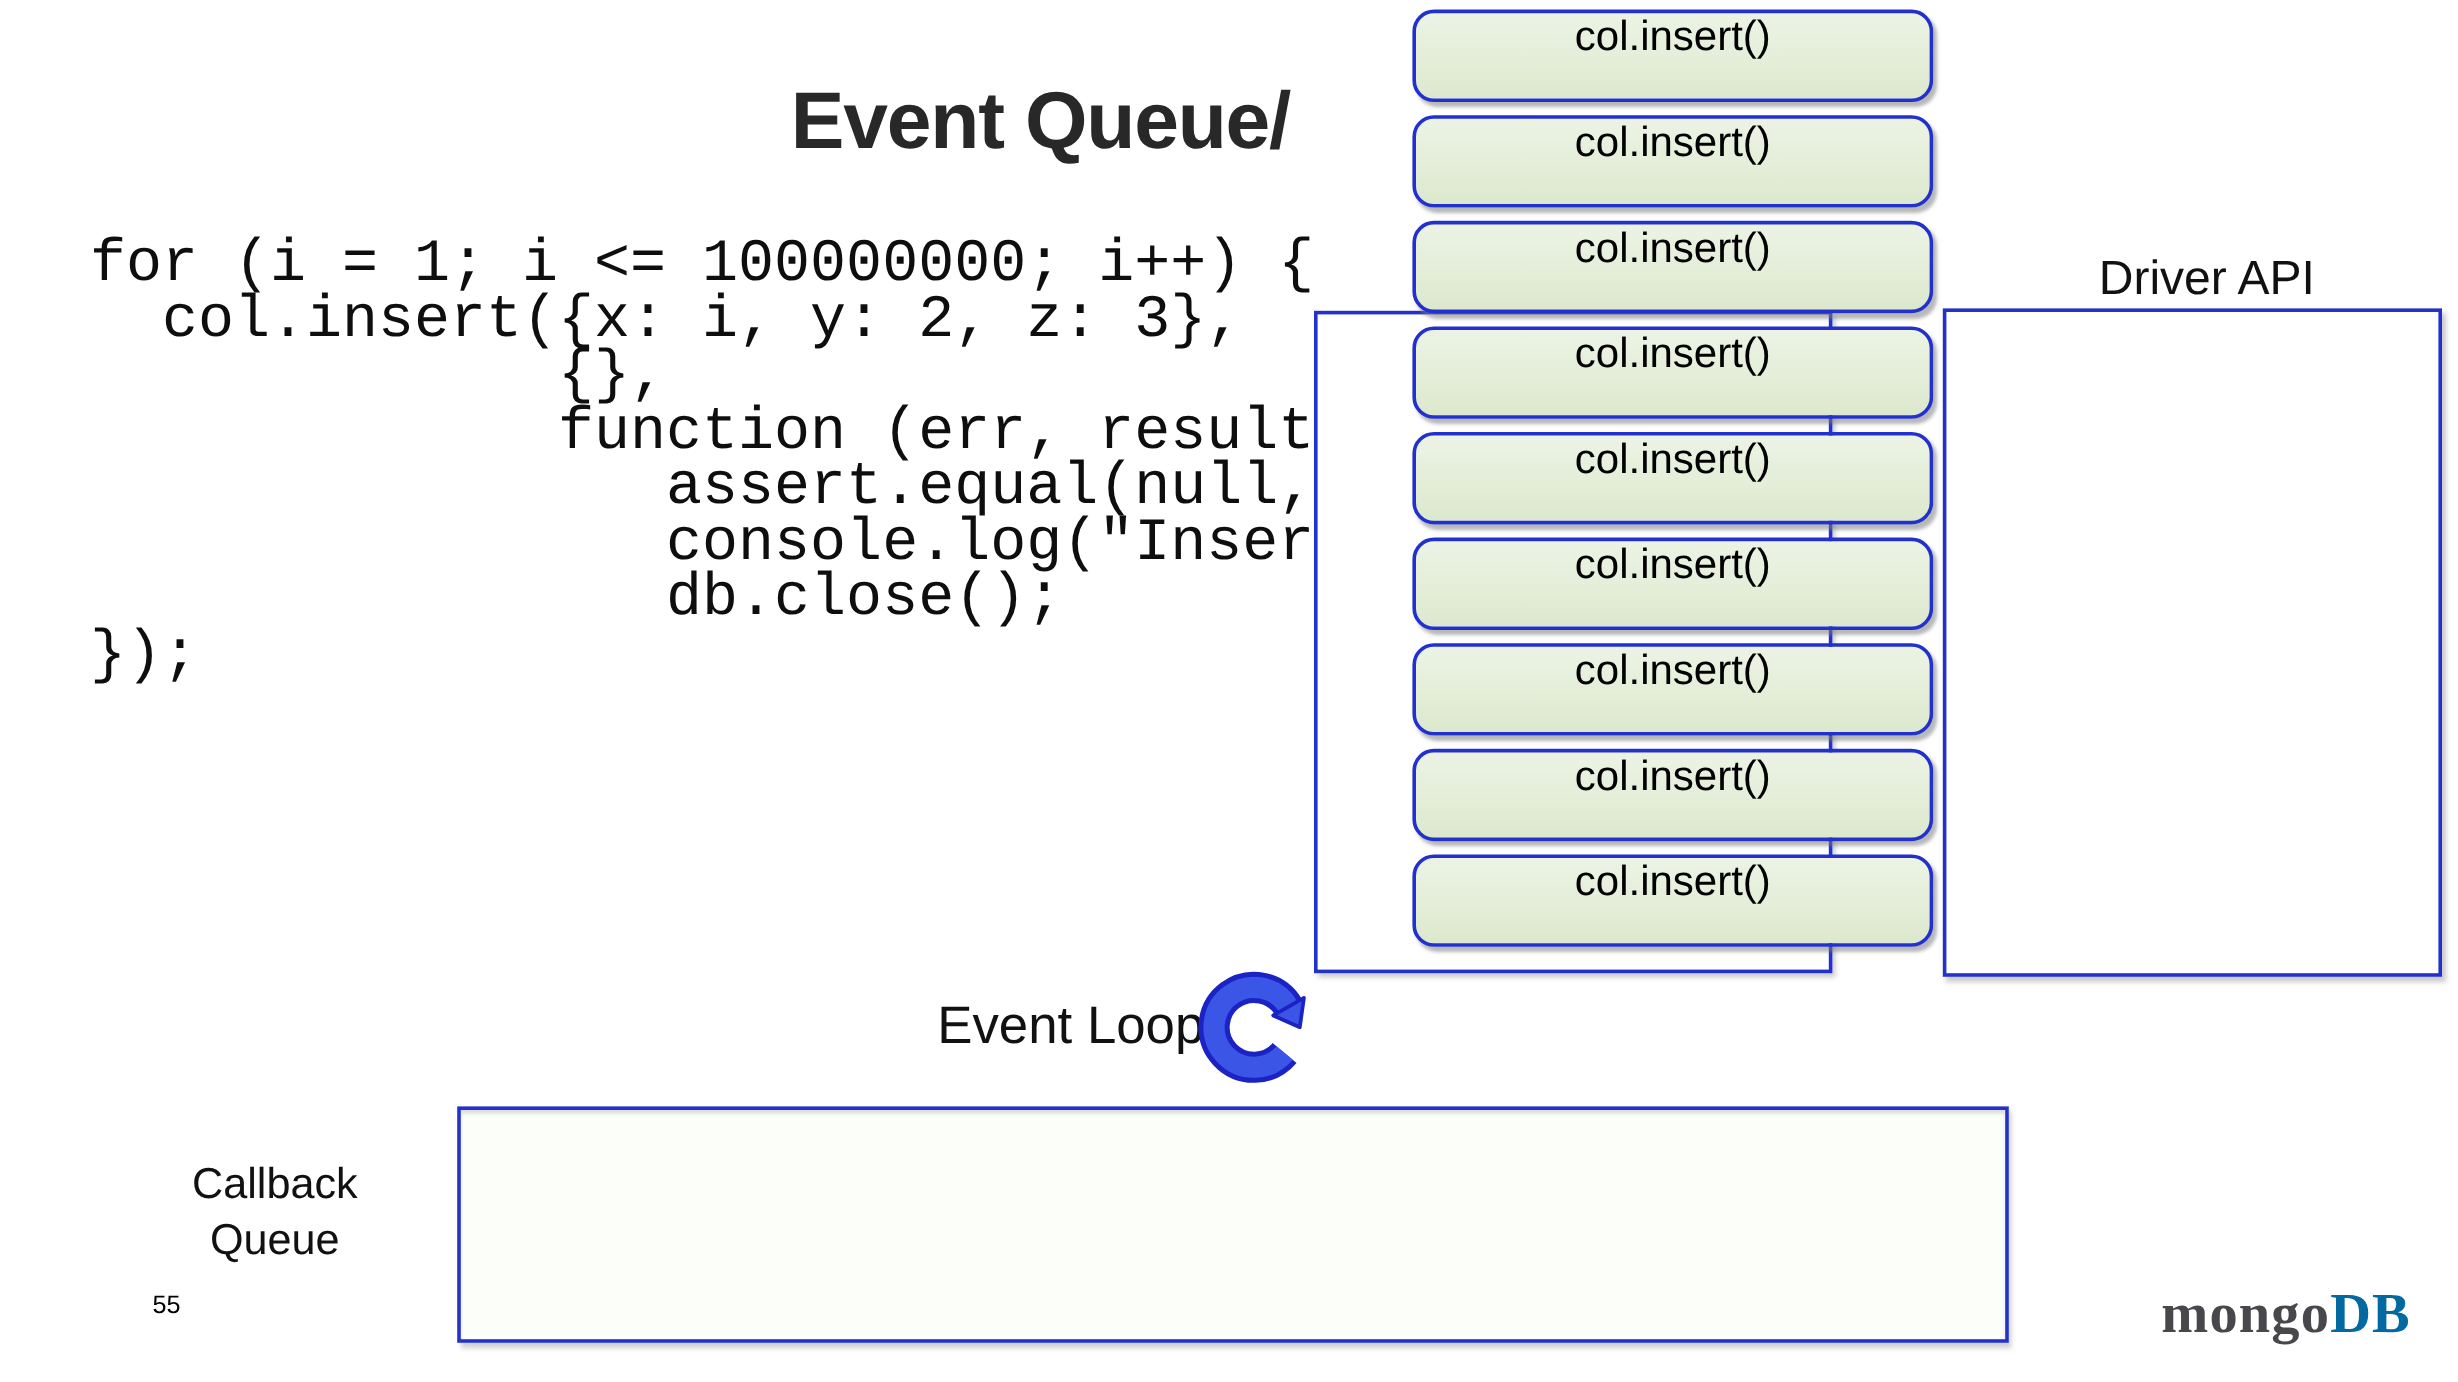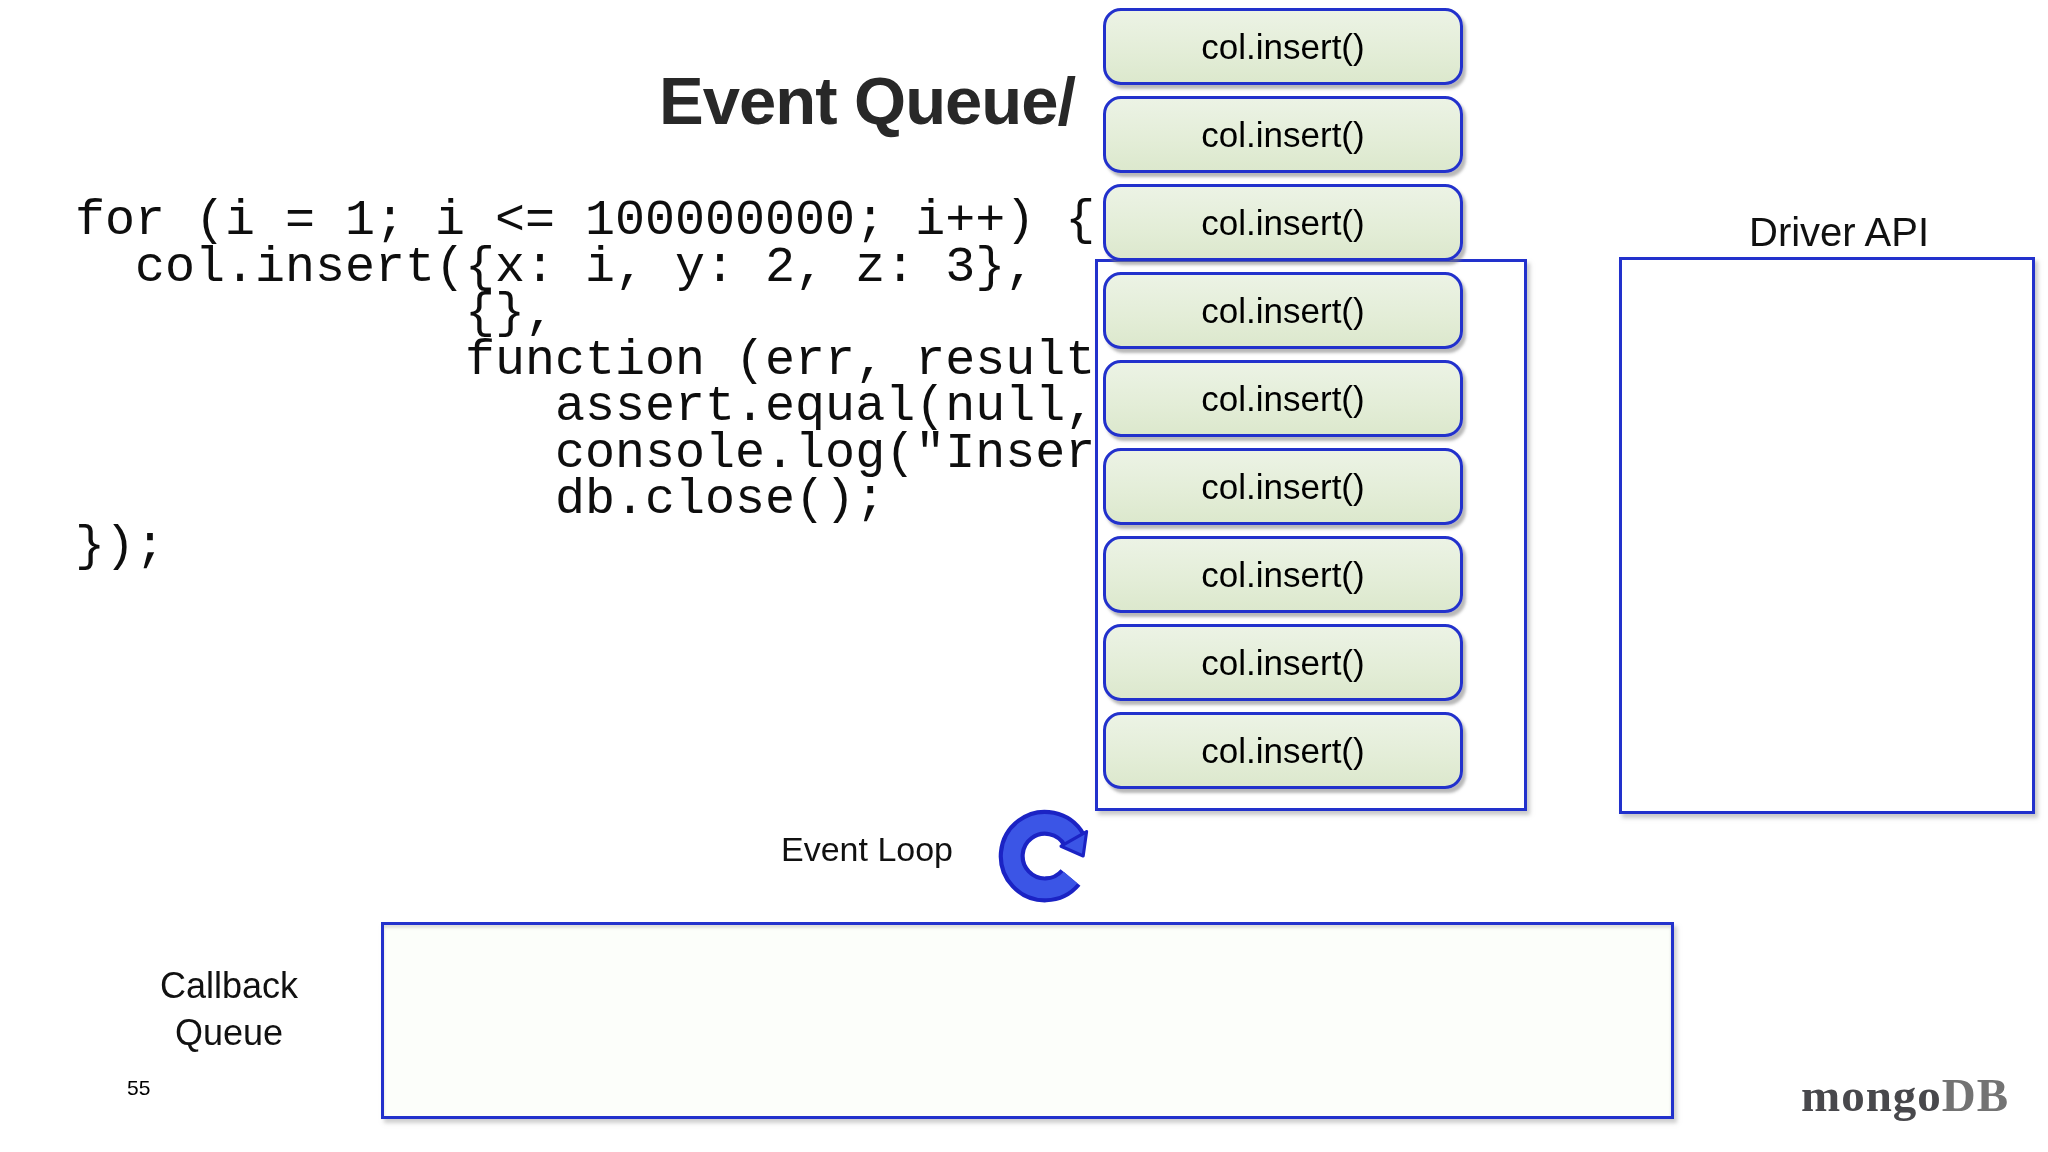--- a/index.html
+++ b/index.html
@@ -10,42 +10,42 @@
   }
   #title{
     position:absolute;left:630px;top:62px;z-index:1;
     font-size:67px;font-weight:700;letter-spacing:-1px;color:#282828;white-space:nowrap;
   }
   #code{
     position:absolute;left:46px;top:198px;margin:0;z-index:1;
     font-family:"Liberation Mono",monospace;font-size:50px;line-height:46.5px;color:#0e0e0e;
   }
   .queue-item{
-    position:absolute;left:1074px;width:360px;height:77px;box-sizing:border-box;z-index:3;
+    position:absolute;left:1148px;width:434px;height:77px;box-sizing:border-box;z-index:3;
     background:linear-gradient(180deg,#ecf3e5 0%,#e3edd7 60%,#dce8cd 100%);
     border:3px solid #2231cc;border-radius:18px;
     box-shadow:3px 4px 3px rgba(125,125,125,.55);
-    display:flex;align-items:center;justify-content:center;
+    display:flex;align-items:flex-start;justify-content:center;
     font-size:35px;color:#000;
   }
   #queue-container{
     position:absolute;left:1066px;top:259px;width:432px;height:552px;box-sizing:border-box;z-index:2;
     border:3px solid #2231cc;background:#ffffff;
     box-shadow:3px 4px 4px rgba(150,150,150,.5);
   }
   #driver-api-label{
     position:absolute;left:1720px;top:210px;font-size:40px;color:#111;z-index:1;white-space:nowrap;
   }
   #driver-api-box{
     position:absolute;left:1590px;top:257px;width:416px;height:557px;box-sizing:border-box;z-index:1;
     border:3px solid #2231cc;background:#ffffff;
     box-shadow:3px 4px 4px rgba(150,150,150,.5);
   }
   #event-loop-label{
-    position:absolute;left:752px;top:830px;font-size:34px;color:#111;z-index:1;white-space:nowrap;
+    position:absolute;left:752px;top:830px;font-size:44px;color:#111;z-index:1;white-space:nowrap;
   }
   #event-loop-icon{
     position:absolute;left:964px;top:802px;width:104px;height:104px;z-index:2;
   }
   #callback-label{
     position:absolute;left:88px;top:962px;width:224px;text-align:center;
     font-size:36px;line-height:47px;color:#111;z-index:1;
   }
   #callback-box{
     position:absolute;left:352px;top:922px;width:1293px;height:197px;box-sizing:border-box;z-index:1;
@@ -53,21 +53,21 @@
     box-shadow:3px 4px 4px rgba(160,160,160,.5), inset 0 3px 3px rgba(160,160,160,.35);
   }
   #page-number{
     position:absolute;left:98px;top:1076px;font-size:21px;color:#000000;z-index:1;
   }
   #logo{
     position:absolute;left:1772px;top:1068px;z-index:1;
     font-family:"Liberation Serif",serif;font-size:47px;font-weight:700;letter-spacing:1px;white-space:nowrap;
   }
   #logo .mongo{color:#48484c;text-align:right;}
-  #logo .db{color:#737373;}
+  #logo .db{color:#0369a1;}
 </style>
 </head>
 <body>
 
 <div id="slide">
 
   <div id="title">Event Queue/</div>
 
   <pre id="code">for (i = 1; i &lt;= 100000000; i++) {
   col.insert({x: i, y: 2, z: 3},

